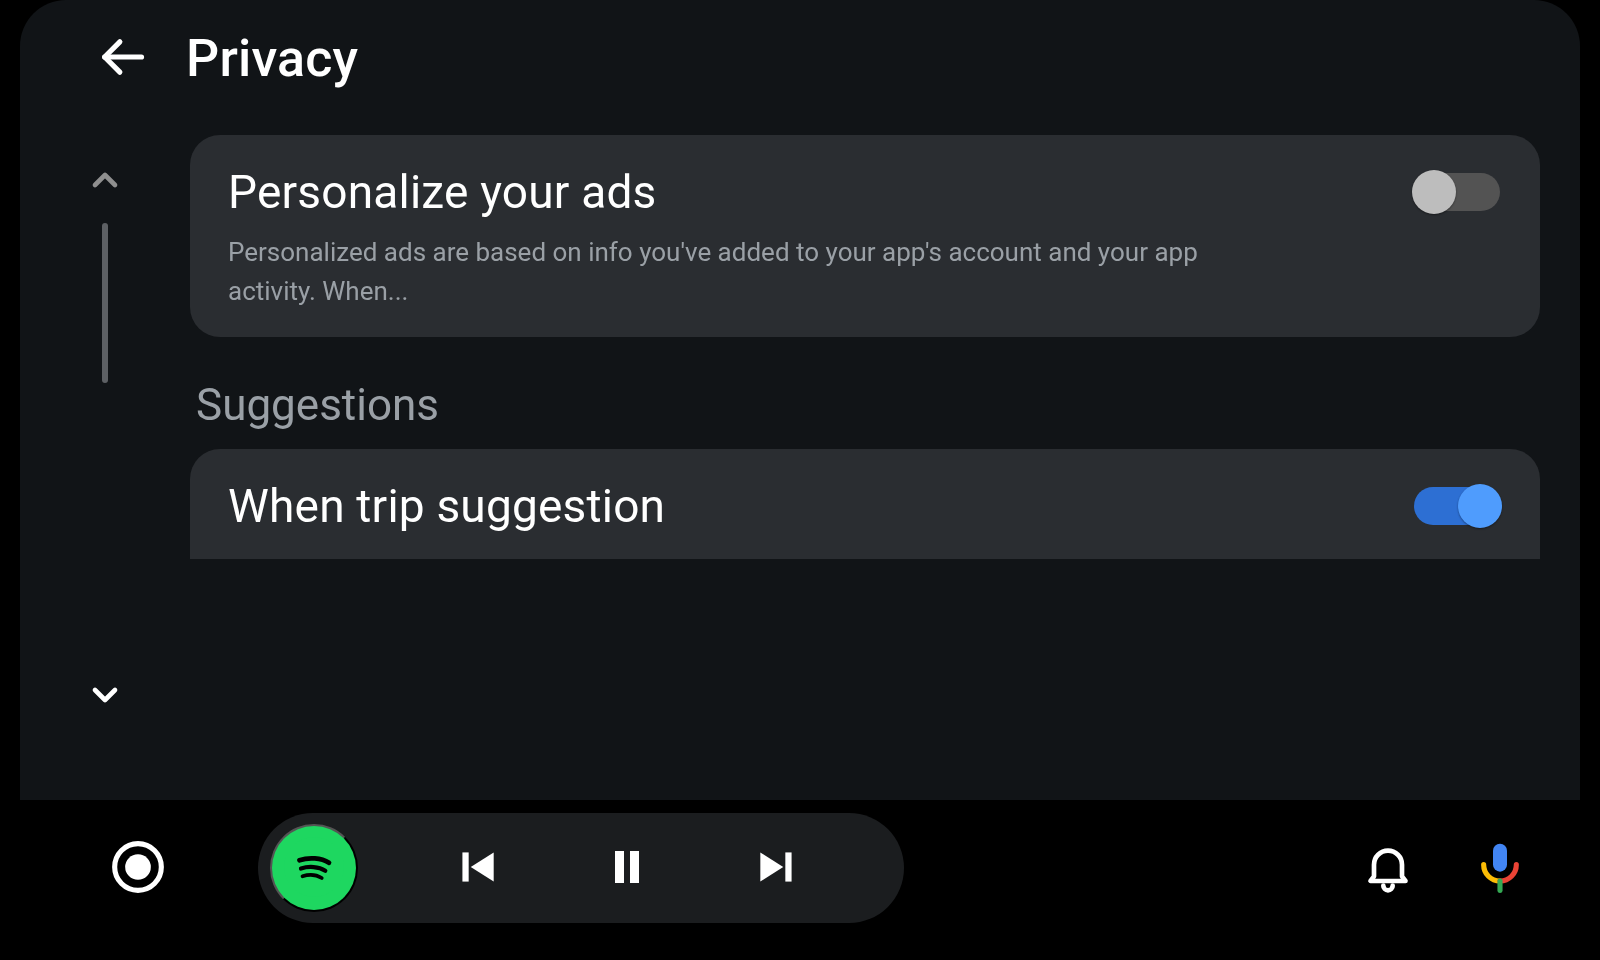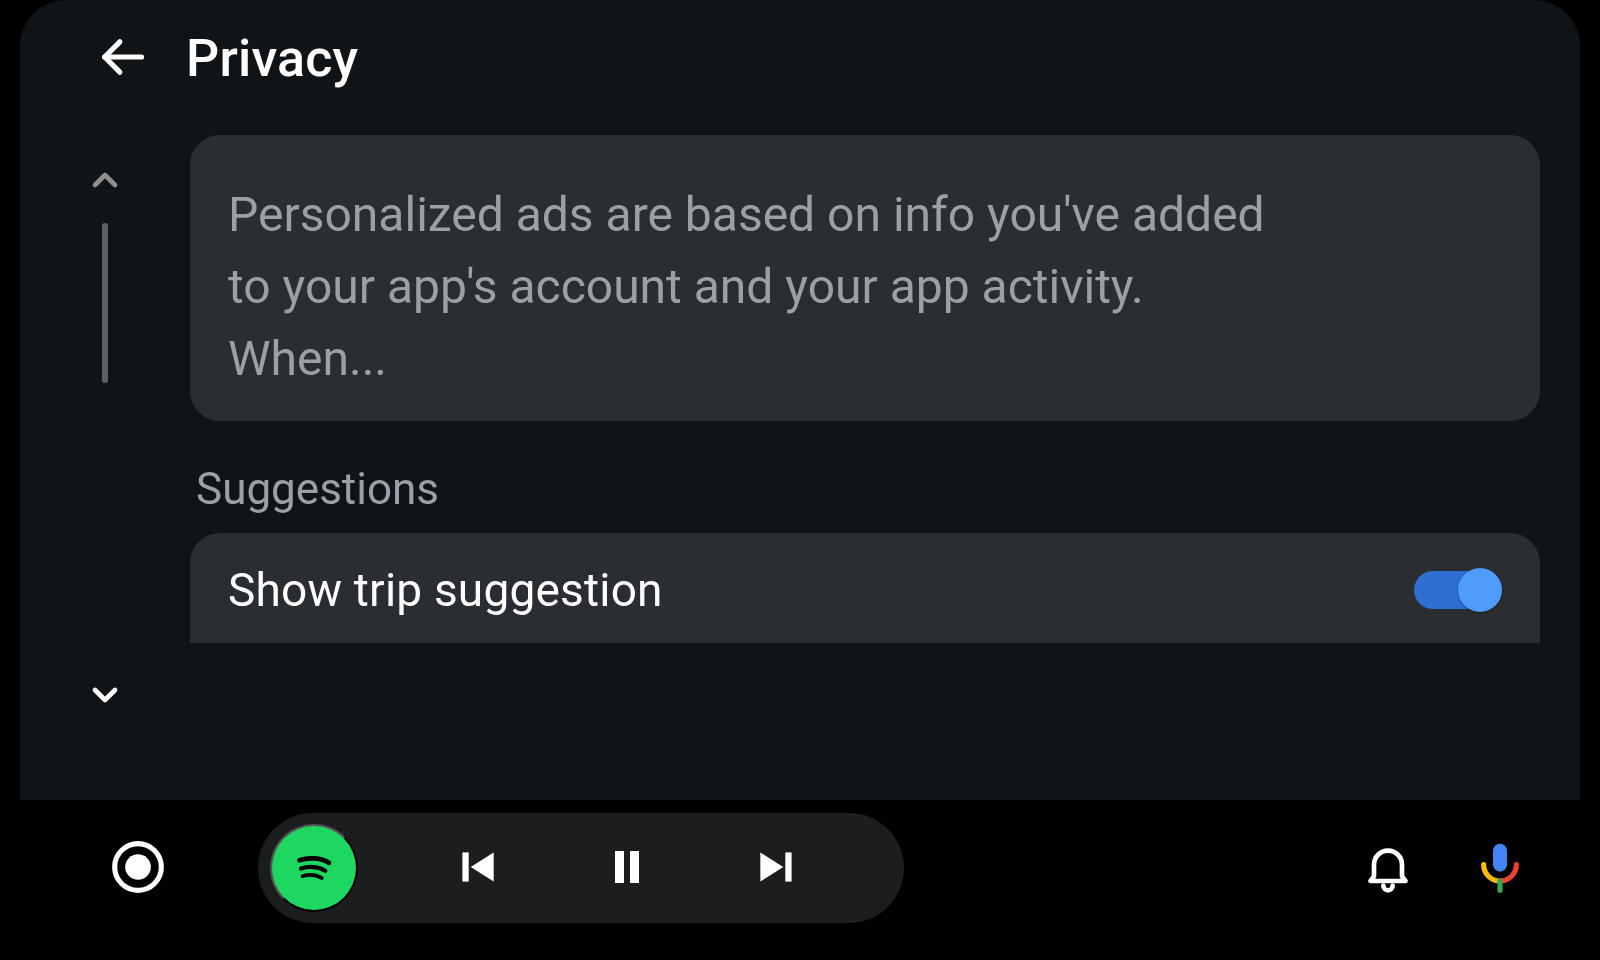--- a/index.html
+++ b/index.html
@@ -111,21 +111,21 @@
     justify-content: space-between;
     gap: 24px;
   }
   .card-title {
     font-size: 46px;
     font-weight: 400;
     letter-spacing: 0.2px;
   }
   .card-desc {
     margin-top: 14px;
-    font-size: 48px;
+    font-size: 26px;
     line-height: 1.5;
     color: var(--text-dim);
     max-width: 1040px;
   }
   .section-label {
     color: var(--text-dim);
     font-size: 44px;
     padding: 8px 0 18px 6px;
   }
   
@@ -230,28 +230,35 @@
           <span>
             <svg width="40" height="40" viewBox="0 0 24 24" fill="none" stroke="currentColor" stroke-width="2.8" stroke-linecap="round" stroke-linejoin="round">
                 <polyline points="6,9 12,15 18,9"></polyline>
               </svg>
           </span>
         </button>
       </div>
 
       <div class="list">
         <div class="card">
+          <div class="card-row">
+            <div class="card-title">Personalize your ads</div>
+            <div class="toggle">
+              <div class="track"></div>
+              <div class="thumb"></div>
+            </div>
+          </div>
           <div class="card-desc">Personalized ads are based on info you've added to your app's account and your app activity. When...</div>
         </div>
 
         <div class="section-label">Suggestions</div>
 
         <div class="card clip-bottom">
           <div class="card-row">
-            <div class="card-title">Show trip suggestion</div>
+            <div class="card-title">When trip suggestion</div>
             <div class="toggle on">
               <div class="track"></div>
               <div class="thumb"></div>
             </div>
           </div>
         </div>
       </div>
     </div>
   </div>
 

